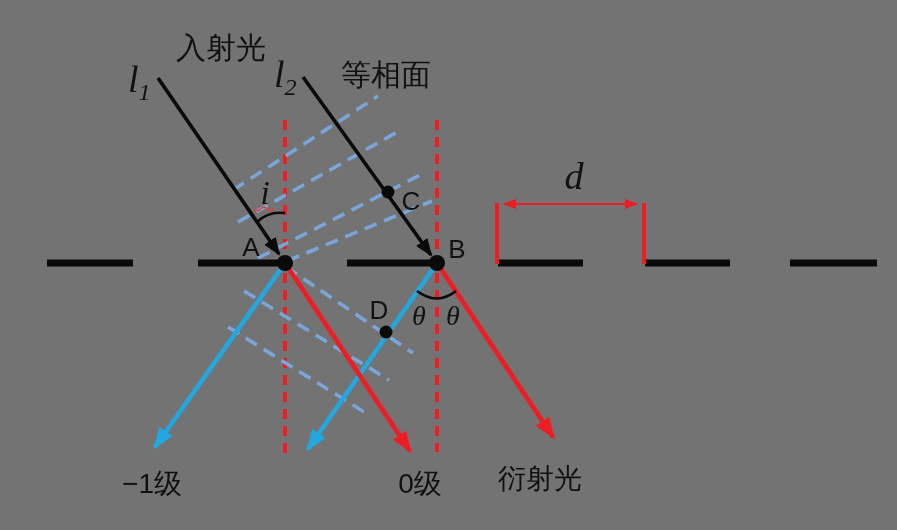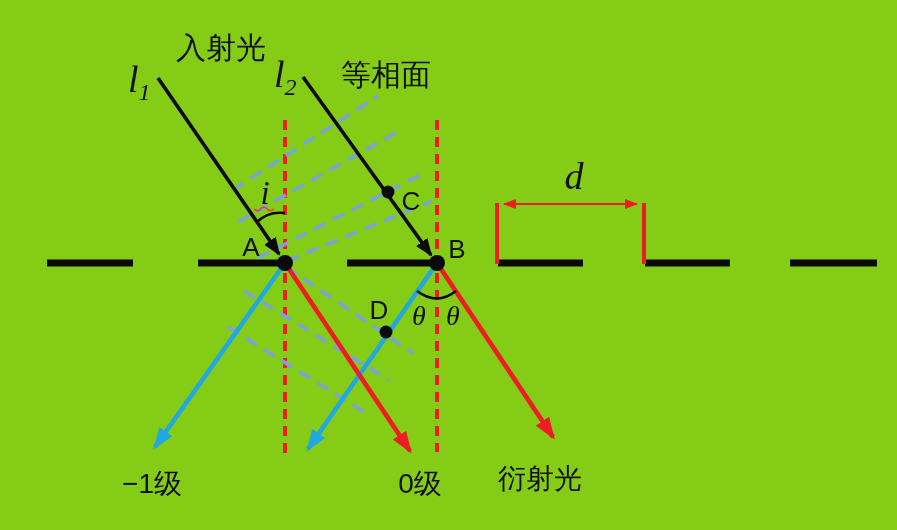--- a/index.html
+++ b/index.html
@@ -1,16 +1,16 @@
 <!DOCTYPE html>
 <html><head>
 <meta charset="utf-8">
 <style>
   html,body{margin:0;padding:0;background:#fff;}
-  .canvas{position:relative;width:897px;height:530px;background:#84cc16;overflow:hidden;
+  .canvas{position:relative;width:897px;height:530px;background:#737373;overflow:hidden;
           font-family:"Liberation Sans",sans-serif;}
   svg{display:block;}
   .cjk{font-family:"Liberation Sans","DejaVu Sans",sans-serif;font-size:30px;fill:#111;}
   .cjk-sm{font-family:"Liberation Sans","DejaVu Sans",sans-serif;font-size:28px;fill:#111;}
   .math{font-family:"Liberation Serif","DejaVu Serif",serif;font-style:italic;fill:#111;}
   .pt{font-family:"Liberation Sans","DejaVu Sans",sans-serif;font-size:26px;fill:#111;}
   .bar{stroke:#0a0a0a;stroke-width:7;}
   .normal-dash{stroke:#ee1c23;stroke-width:4;stroke-dasharray:10 7;fill:none;}
   .phase-dash{stroke:#7aa5d8;stroke-width:3.6;stroke-dasharray:13 8;fill:none;}
   .ray-black{stroke:#0a0a0a;stroke-width:3.6;fill:none;}

